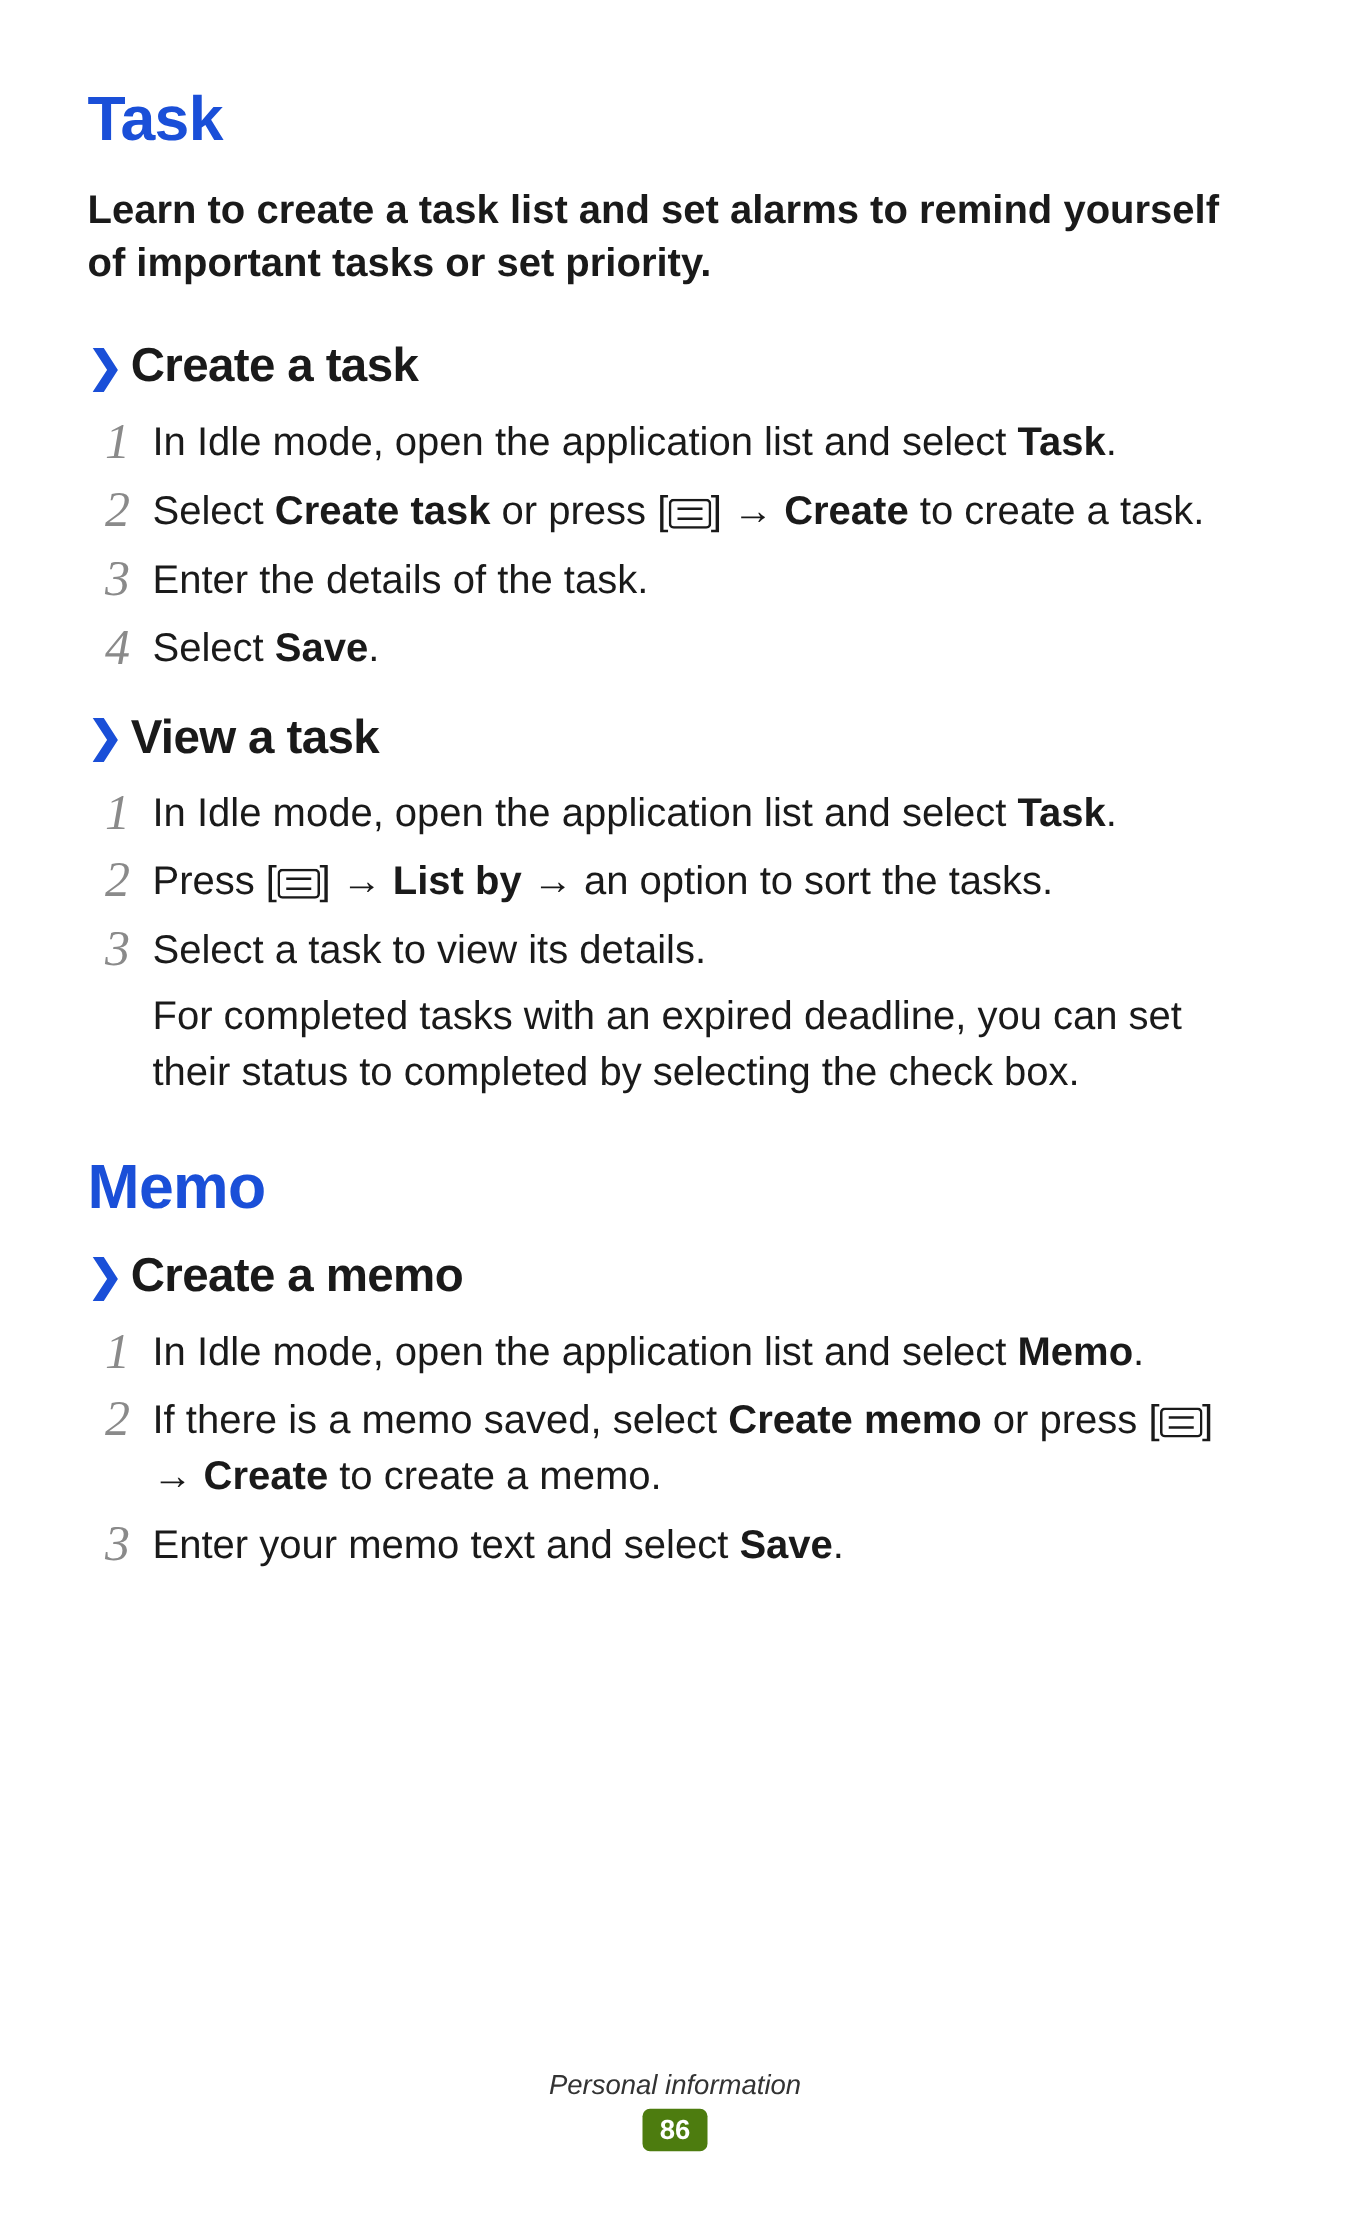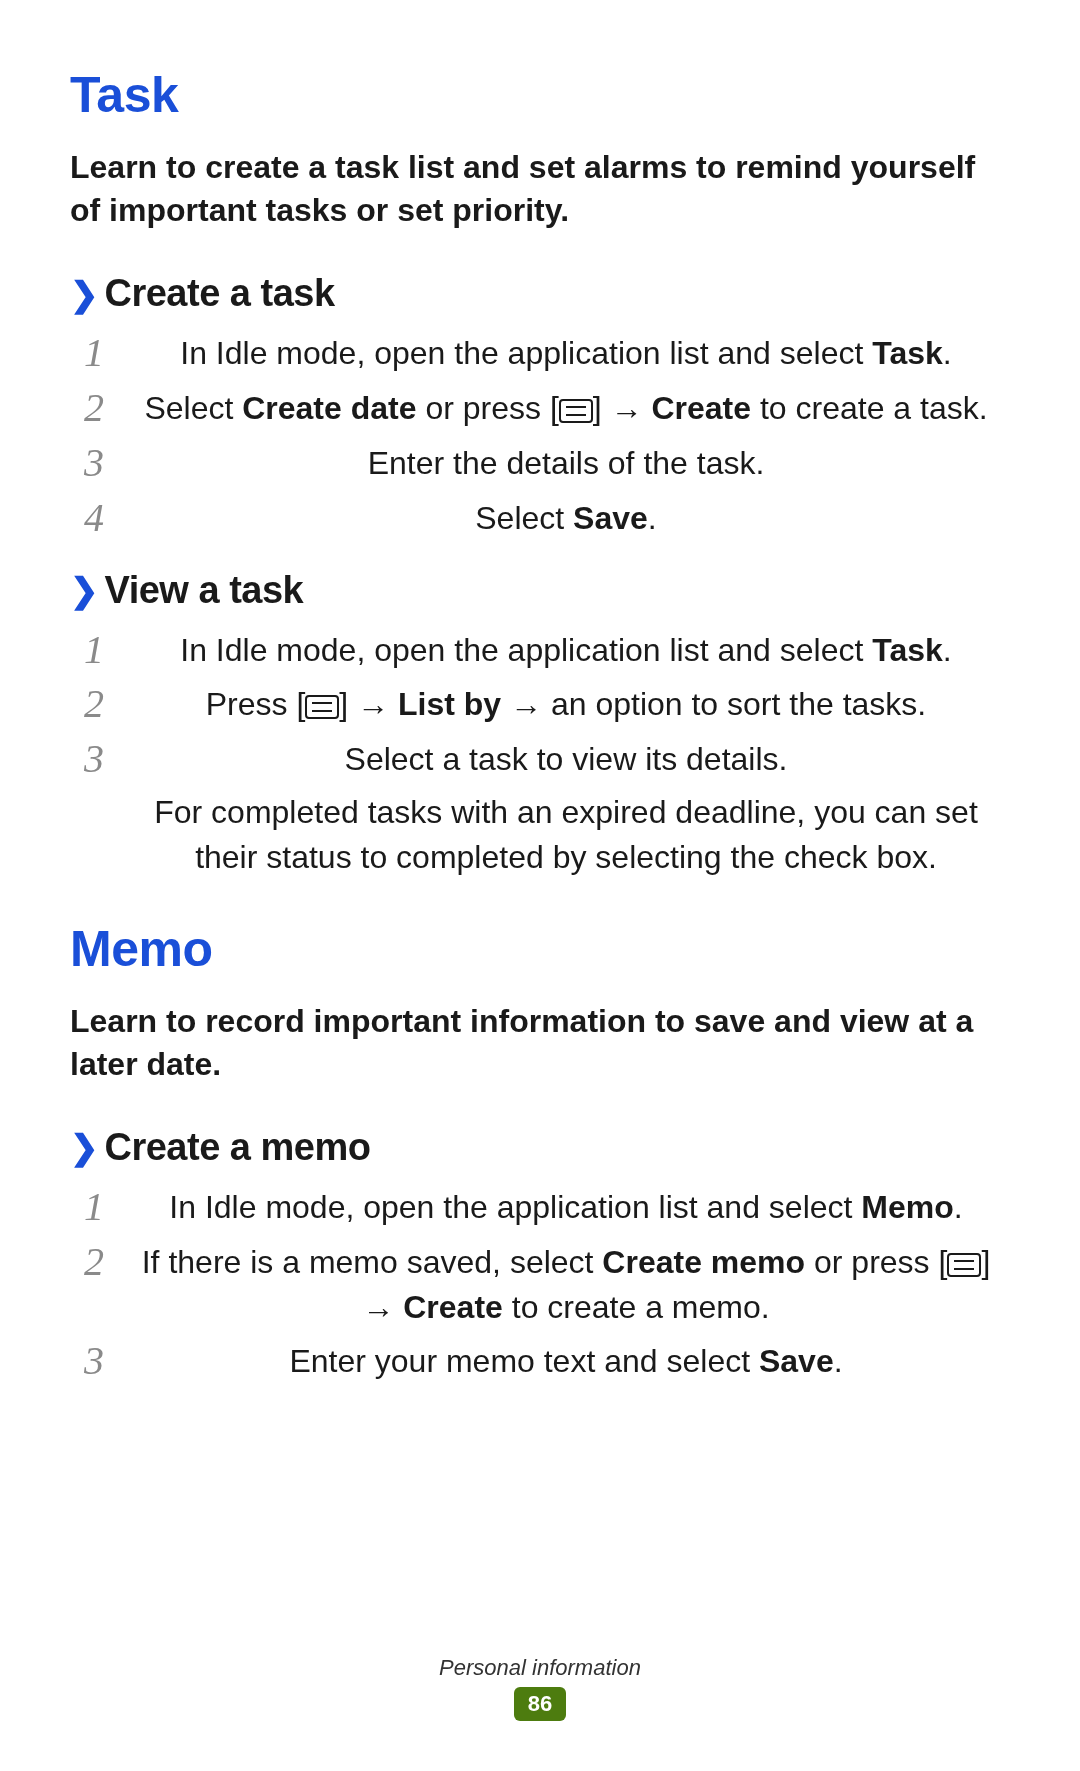--- a/index.html
+++ b/index.html
@@ -6,21 +6,21 @@
   html, body { width: 1080px; height: 1771px; background: #fff; font-family: "Segoe UI", "Helvetica Neue", Arial, sans-serif; color: #1a1a1a; }
   .page { position: relative; width: 1080px; height: 1771px; padding: 60px 70px 0 70px; }
   .h1 { color: #1a4fd8; font-weight: 700; font-size: 50px; margin-top: 6px; margin-bottom: 22px; letter-spacing: -0.5px; }
   .intro { font-size: 32px; line-height: 1.35; margin-bottom: 40px; font-weight: bold; }
   .sub { display: flex; align-items: center; gap: 6px; margin-top: 14px; margin-bottom: 16px; }
   .chev { color: #1a4fd8; font-weight: 900; font-size: 34px; line-height: 1; font-family: Arial, sans-serif; }
   .sub-title { font-weight: 700; font-size: 38px; letter-spacing: -0.5px; }
   .steps { list-style: none; padding: 0; margin: 0 0 28px 0; }
   .step { display: flex; align-items: flex-start; gap: 18px; margin: 10px 0; }
   .num { font-family: Georgia, "Times New Roman", serif; font-style: italic; color: #8a8a8a; font-size: 40px; line-height: 1; min-width: 34px; text-align: right; padding-top: 2px; }
-  .step-body { font-size: 32px; line-height: 1.4; flex: 1; text-align: center; }
+  .step-body { font-size: 32px; line-height: 1.4; flex: 1; }
   .step-body b { font-weight: 700; }
   .sub-body { font-size: 32px; line-height: 1.4; margin-top: 8px; }
   .icon-menu { display: inline-block; vertical-align: -4px; }
   .footer { position: absolute; left: 0; right: 0; bottom: 50px; text-align: center; }
   .footer-section { font-style: italic; font-size: 22px; color: #333; }
   .page-badge { display: inline-block; margin-top: 6px; background: #4d7c0f; color: #fff; font-size: 22px; font-weight: 700; padding: 4px 14px; border-radius: 6px; }
 </style>
 </head>
 <body>
 
@@ -36,21 +36,21 @@
   <ul class="steps">
     <li class="step">
       <span class="num">1</span>
       <span class="step-body">
         <span>In Idle mode, open the application list and select </span><b>Task</b><span>.</span>
       </span>
     </li>
     <li class="step">
       <span class="num">2</span>
       <span class="step-body">
-        <span>Select </span><b>Create date</b><span> or press [</span><svg class="icon-menu" width="34" height="24" viewBox="0 0 34 24">
+        <span>Select </span><b>Create task</b><span> or press [</span><svg class="icon-menu" width="34" height="24" viewBox="0 0 34 24">
             <rect x="1" y="1" width="32" height="22" rx="3" fill="none" stroke="#1a1a1a" stroke-width="2"></rect>
             <line x1="7" y1="8" x2="27" y2="8" stroke="#1a1a1a" stroke-width="2"></line>
             <line x1="7" y1="16" x2="27" y2="16" stroke="#1a1a1a" stroke-width="2"></line>
           </svg><span>] → </span><b>Create</b><span> to create a task.</span>
       </span>
     </li>
     <li class="step">
       <span class="num">3</span>
       <span class="step-body">Enter the details of the task.</span>
     </li>
@@ -86,21 +86,20 @@
     <li class="step">
       <span class="num">3</span>
       <span class="step-body">
         <span>Select a task to view its details.</span>
         <div class="sub-body">For completed tasks with an expired deadline, you can set their status to completed by selecting the check box.</div>
       </span>
     </li>
   </ul>
 
   <div class="h1" style="margin-top:40px;">Memo</div>
-  <div class="intro">Learn to record important information to save and view at a later date.</div>
 
   <div class="sub">
     <span class="chev">❯</span>
     <span class="sub-title">Create a memo</span>
   </div>
   <ul class="steps">
     <li class="step">
       <span class="num">1</span>
       <span class="step-body">
         <span>In Idle mode, open the application list and select </span><b>Memo</b><span>.</span>

